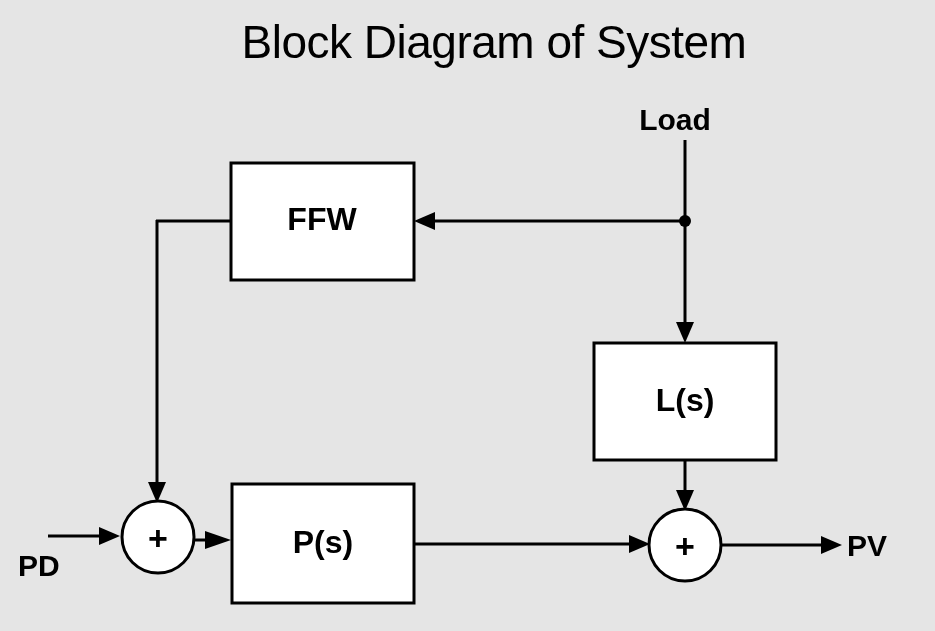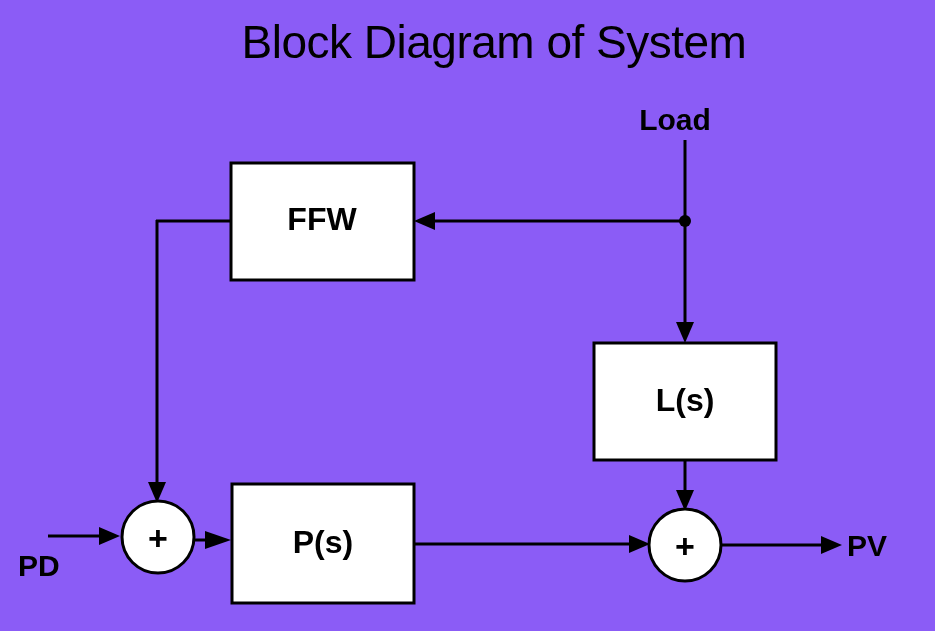--- a/index.html
+++ b/index.html
@@ -7,21 +7,21 @@
     padding: 0;
     background: #ffffff;
   }
   body {
     font-family: "Liberation Sans", sans-serif;
   }
   #canvas {
     position: relative;
     width: 935px;
     height: 631px;
-    background: #8b5cf6;
+    background: #e5e5e5;
     overflow: hidden;
   }
   #diagram-svg {
     position: absolute;
     left: 0;
     top: 0;
     width: 935px;
     height: 631px;
     display: block;
   }

